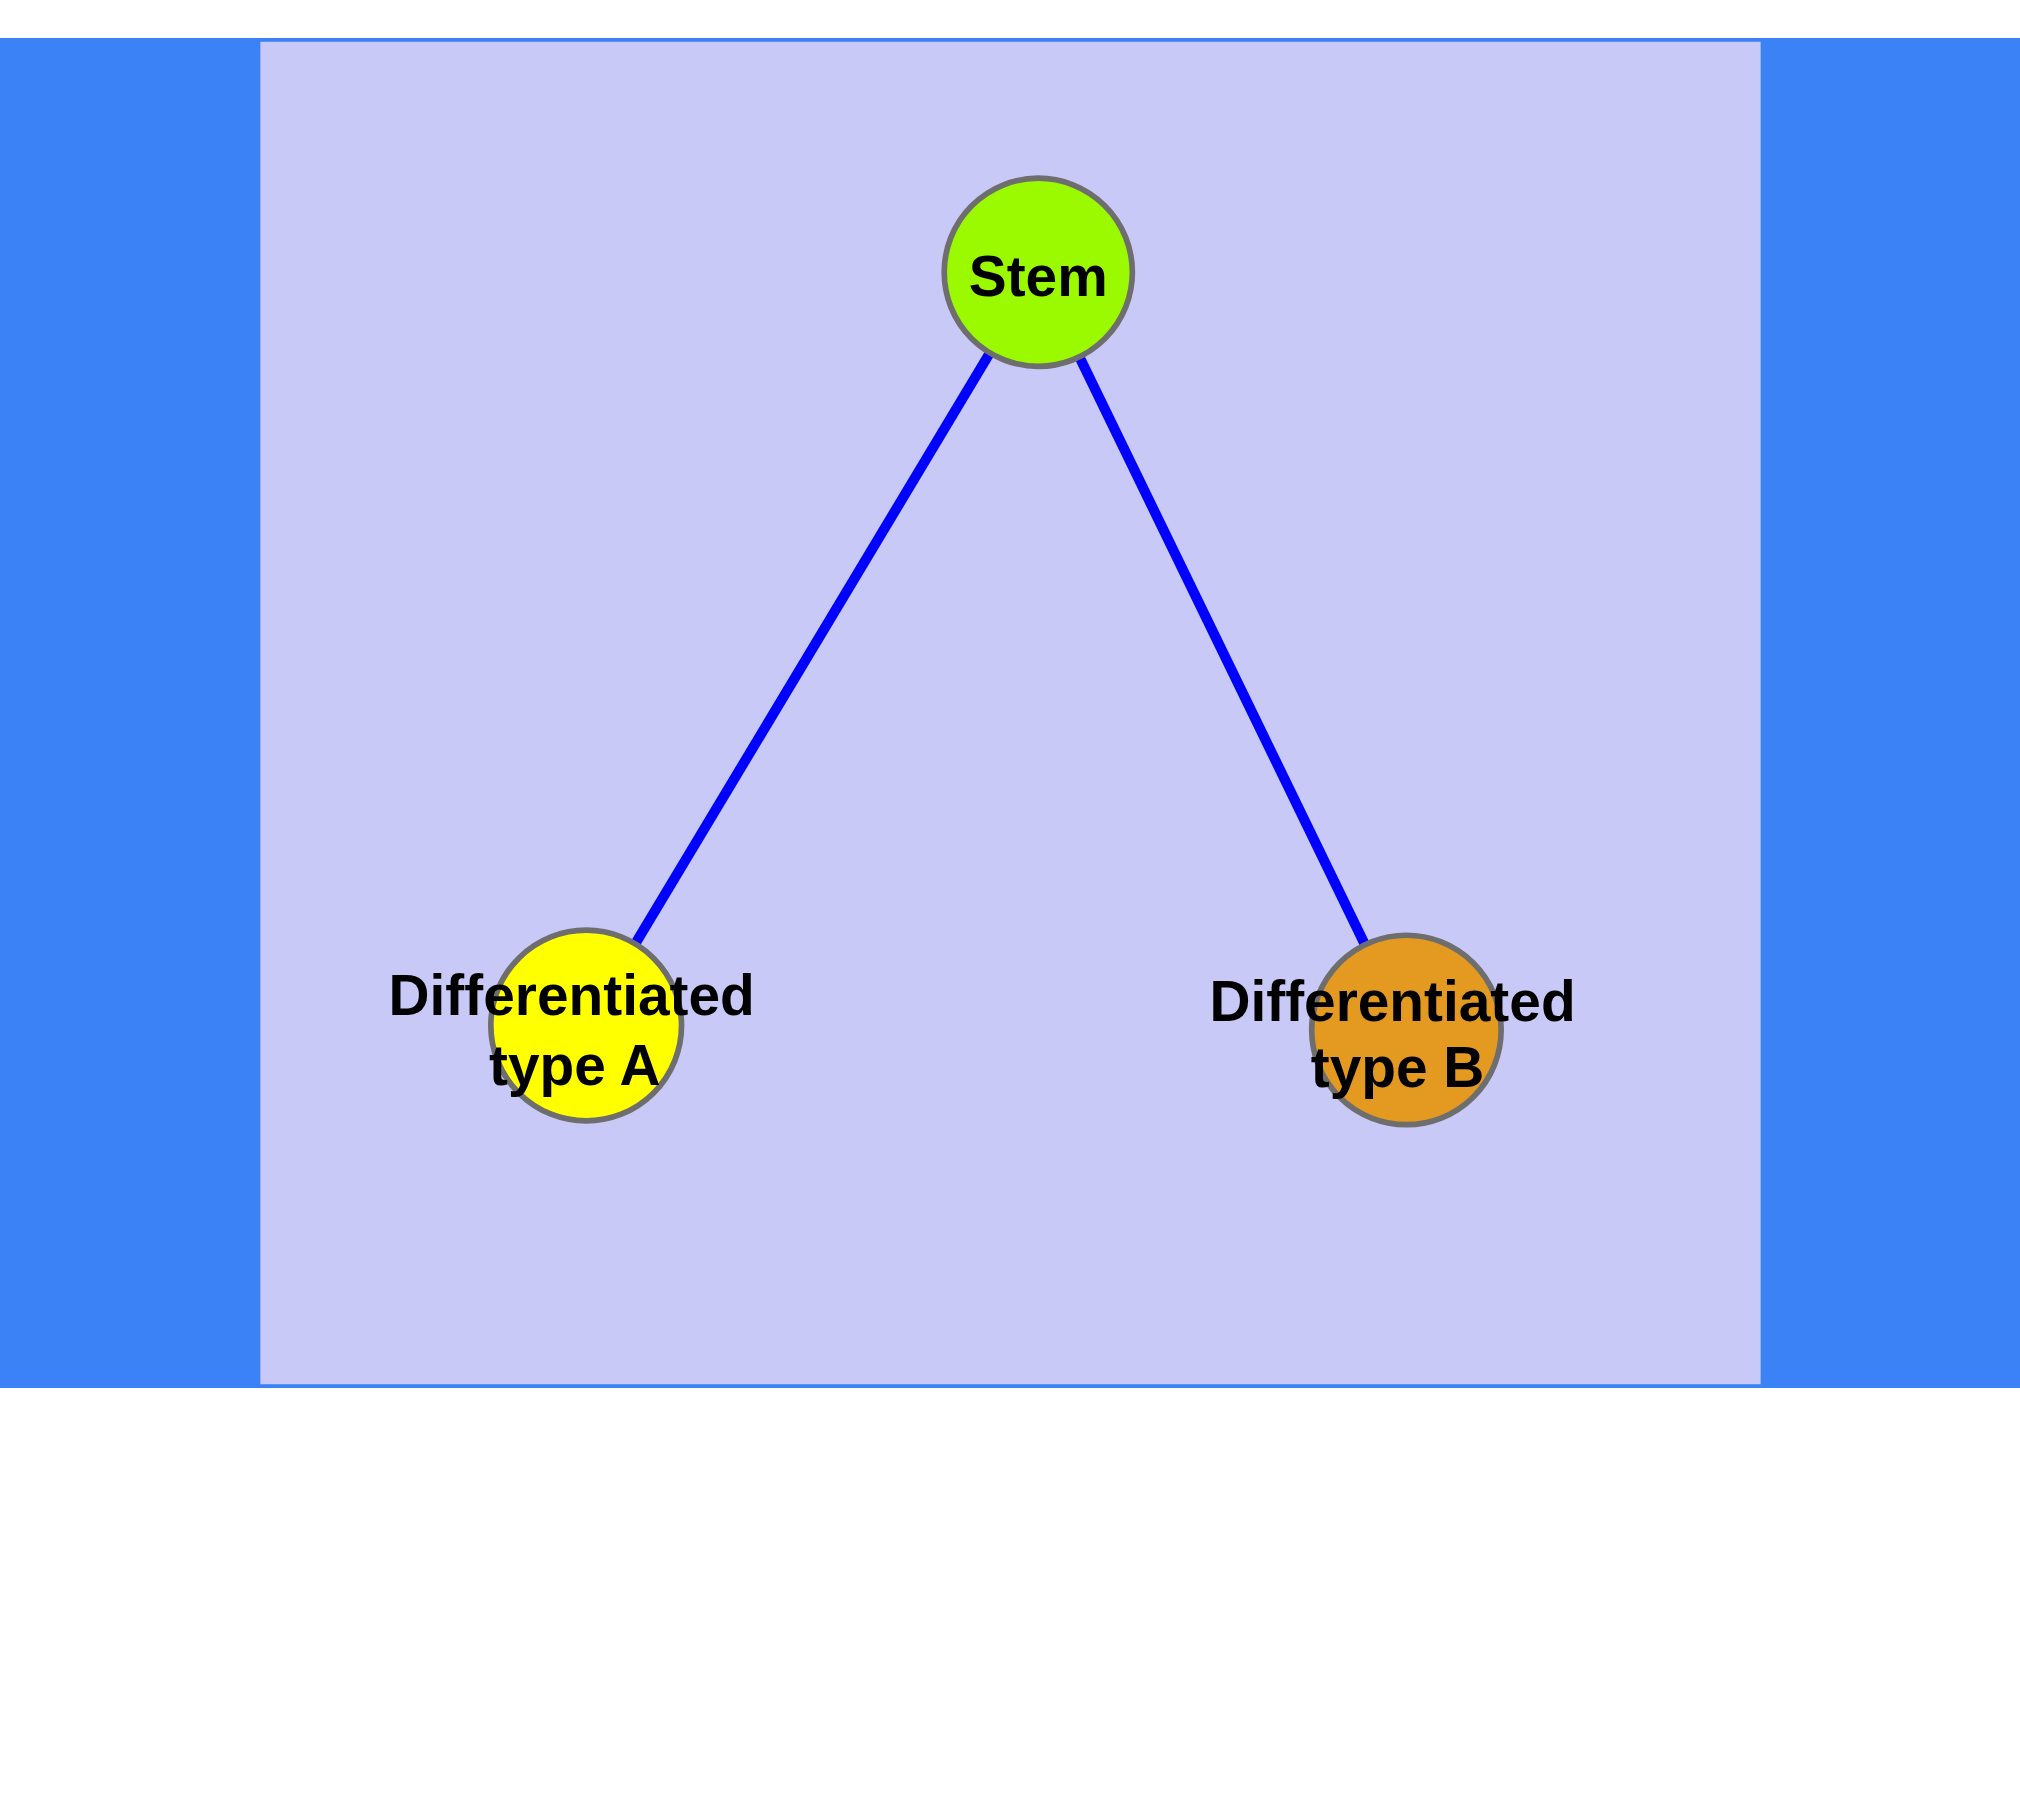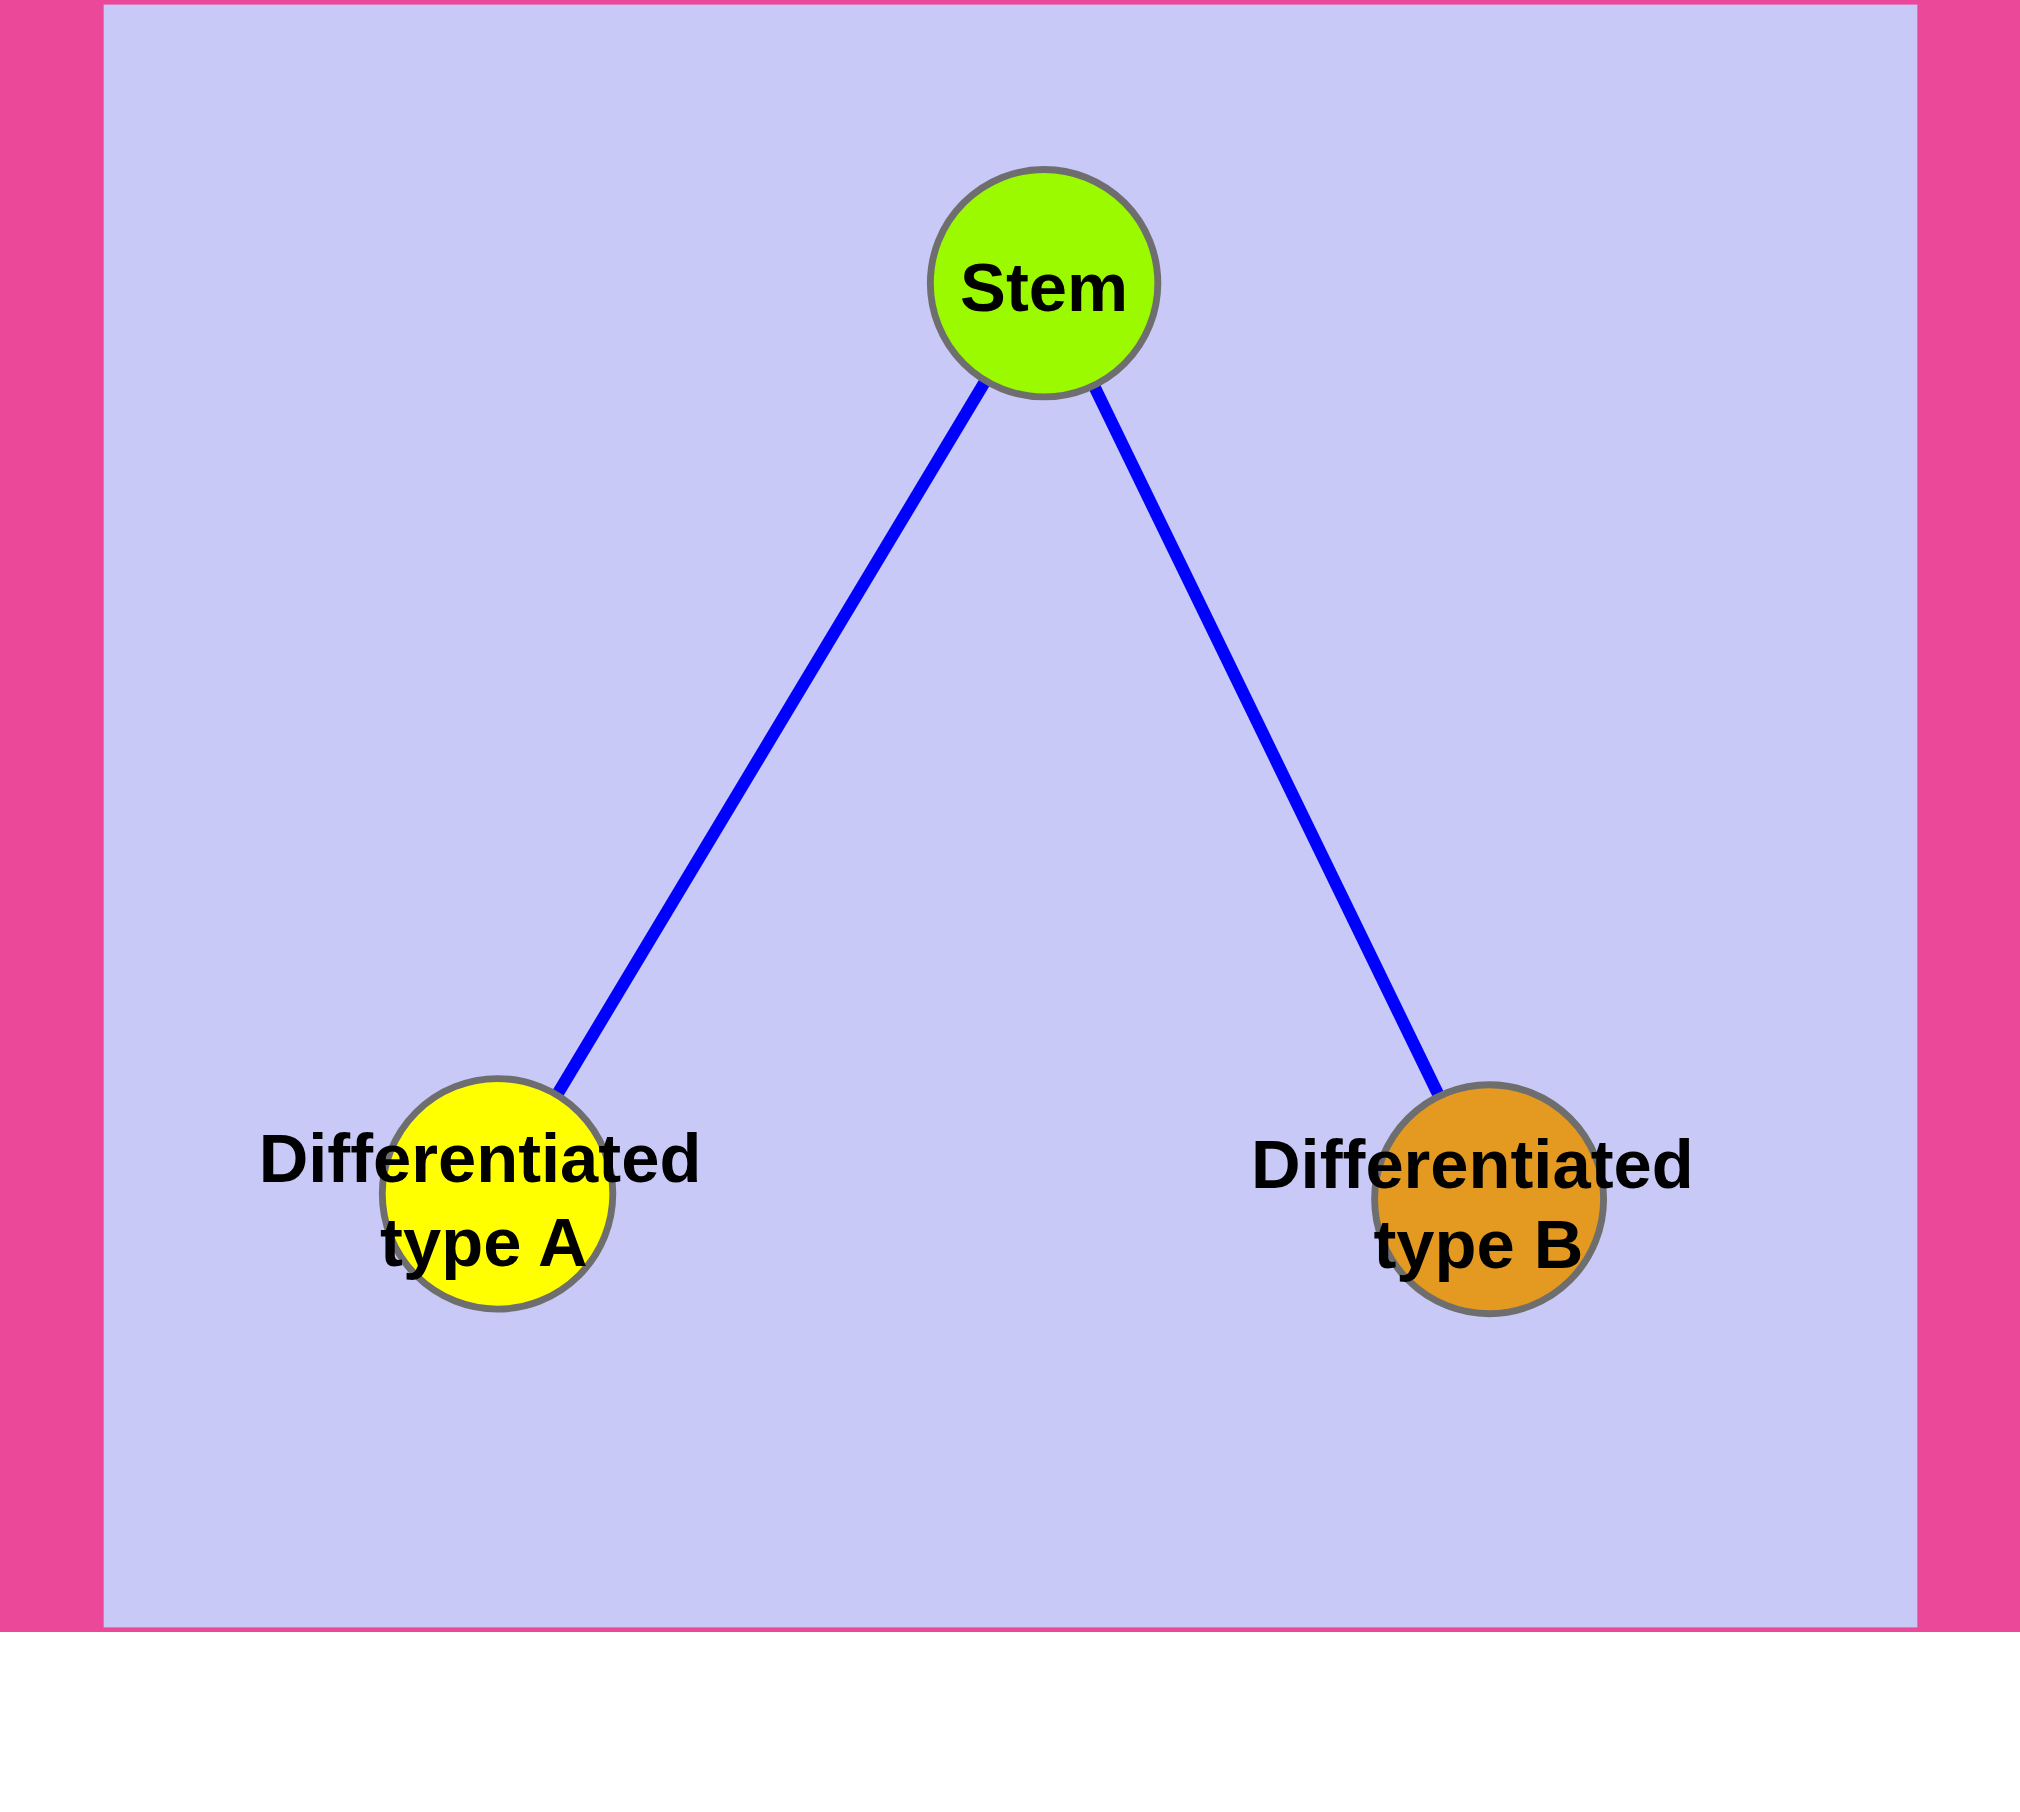--- a/index.html
+++ b/index.html
@@ -3,23 +3,24 @@
 <meta charset="utf-8">
 <style>
   html, body {
     margin: 0;
     padding: 0;
     background: #ffffff;
   }
   #canvas {
     position: relative;
     width: 2021px;
-    height: 1632px;
-    background: #ec4899;
+    height: 1350px;
+    background: #3b82f6;
     overflow: hidden;
+    margin-top: 38px;
   }
   svg {
     display: block;
     width: 100%;
     height: 100%;
   }
   .edge {
     stroke-width: 16px;
     stroke-linecap: butt;
   }

